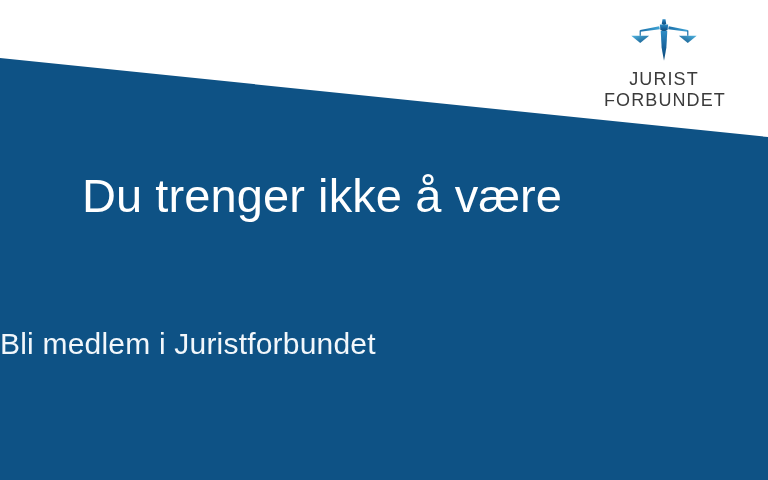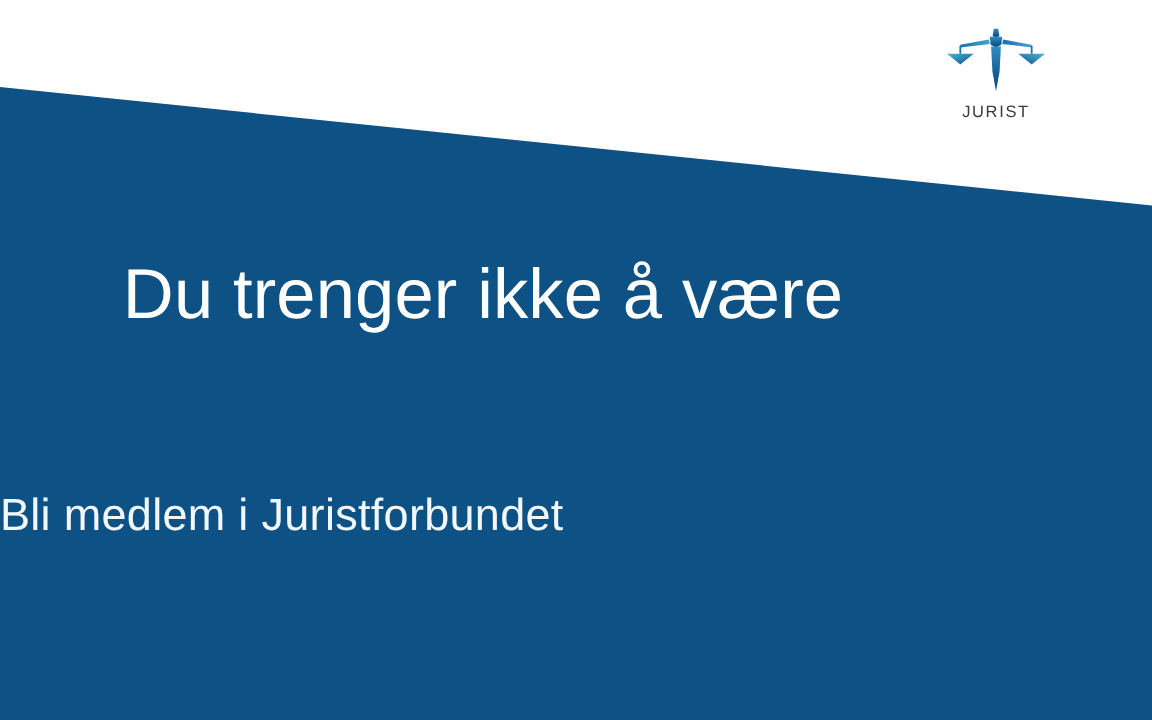--- a/index.html
+++ b/index.html
@@ -43,21 +43,21 @@
   }
   .logo-mark {
     display: block;
     width: 72px;
     height: 44px;
     margin: 0 auto 7px auto;
   }
   .logo-wordmark {
     display: block;
     color: #3b3b3b;
-    font-size: 11px;
+    font-size: 18px;
     letter-spacing: 1.1px;
     line-height: 1.16;
     font-weight: 400;
     white-space: nowrap;
   }
 
   
   .content {
     position: absolute;
     left: 0;
@@ -147,20 +147,21 @@
 
         <rect x="19" y="21" width="2" height="9" fill="#1b6fa8"></rect>
         <rect x="99" y="21" width="2" height="9" fill="#1b6fa8"></rect>
 
         <path d="M5 30 L35 30 L20 42 Z" fill="url(#gL)"></path>
 
         <path d="M85 30 L115 30 L100 42 Z" fill="url(#gR)"></path>
       </svg>
     </span>
     <span class="logo-wordmark">JURIST</span>
+    <span class="logo-wordmark">FORBUNDET</span>
   </div>
 
   <div class="content">
 
     <h1 class="headline">
       <span class="line">Du trenger ikke å være</span>
     </h1>
 
     <p class="subtitle">Bli medlem i Juristforbundet</p>
 

